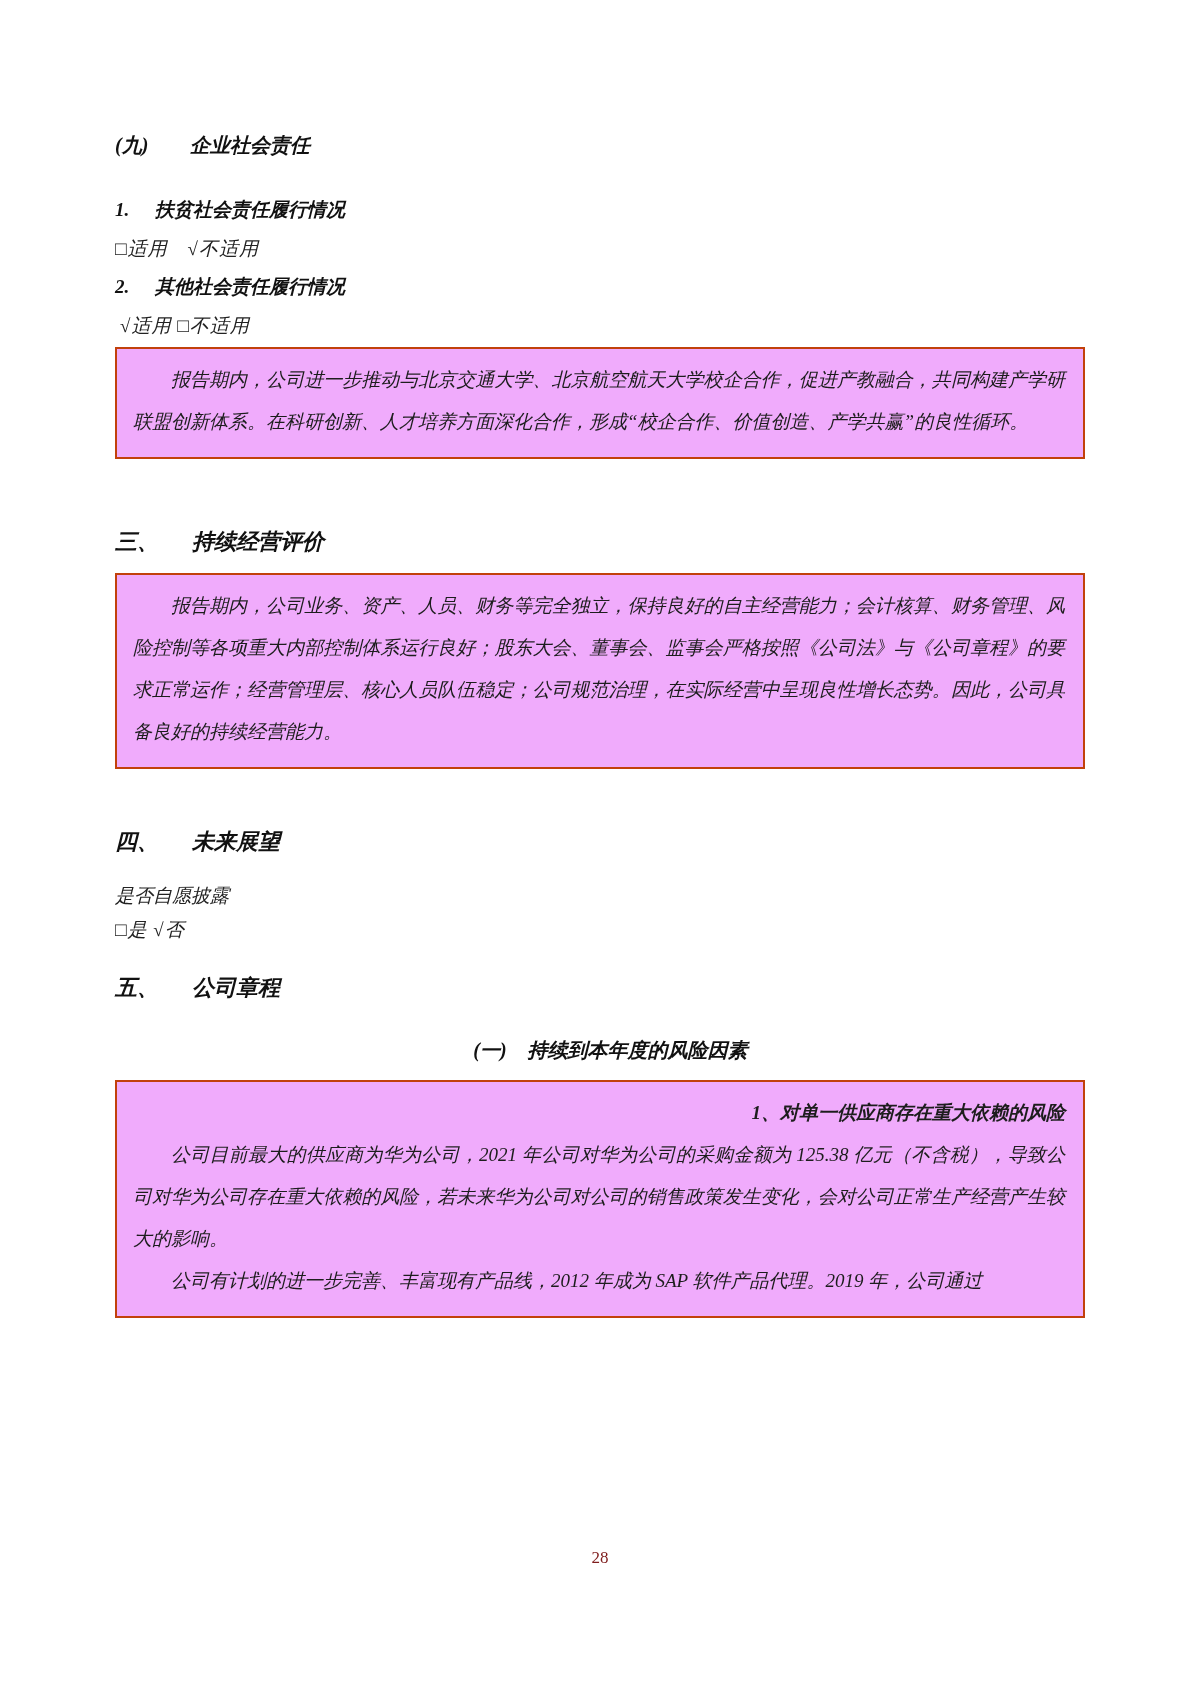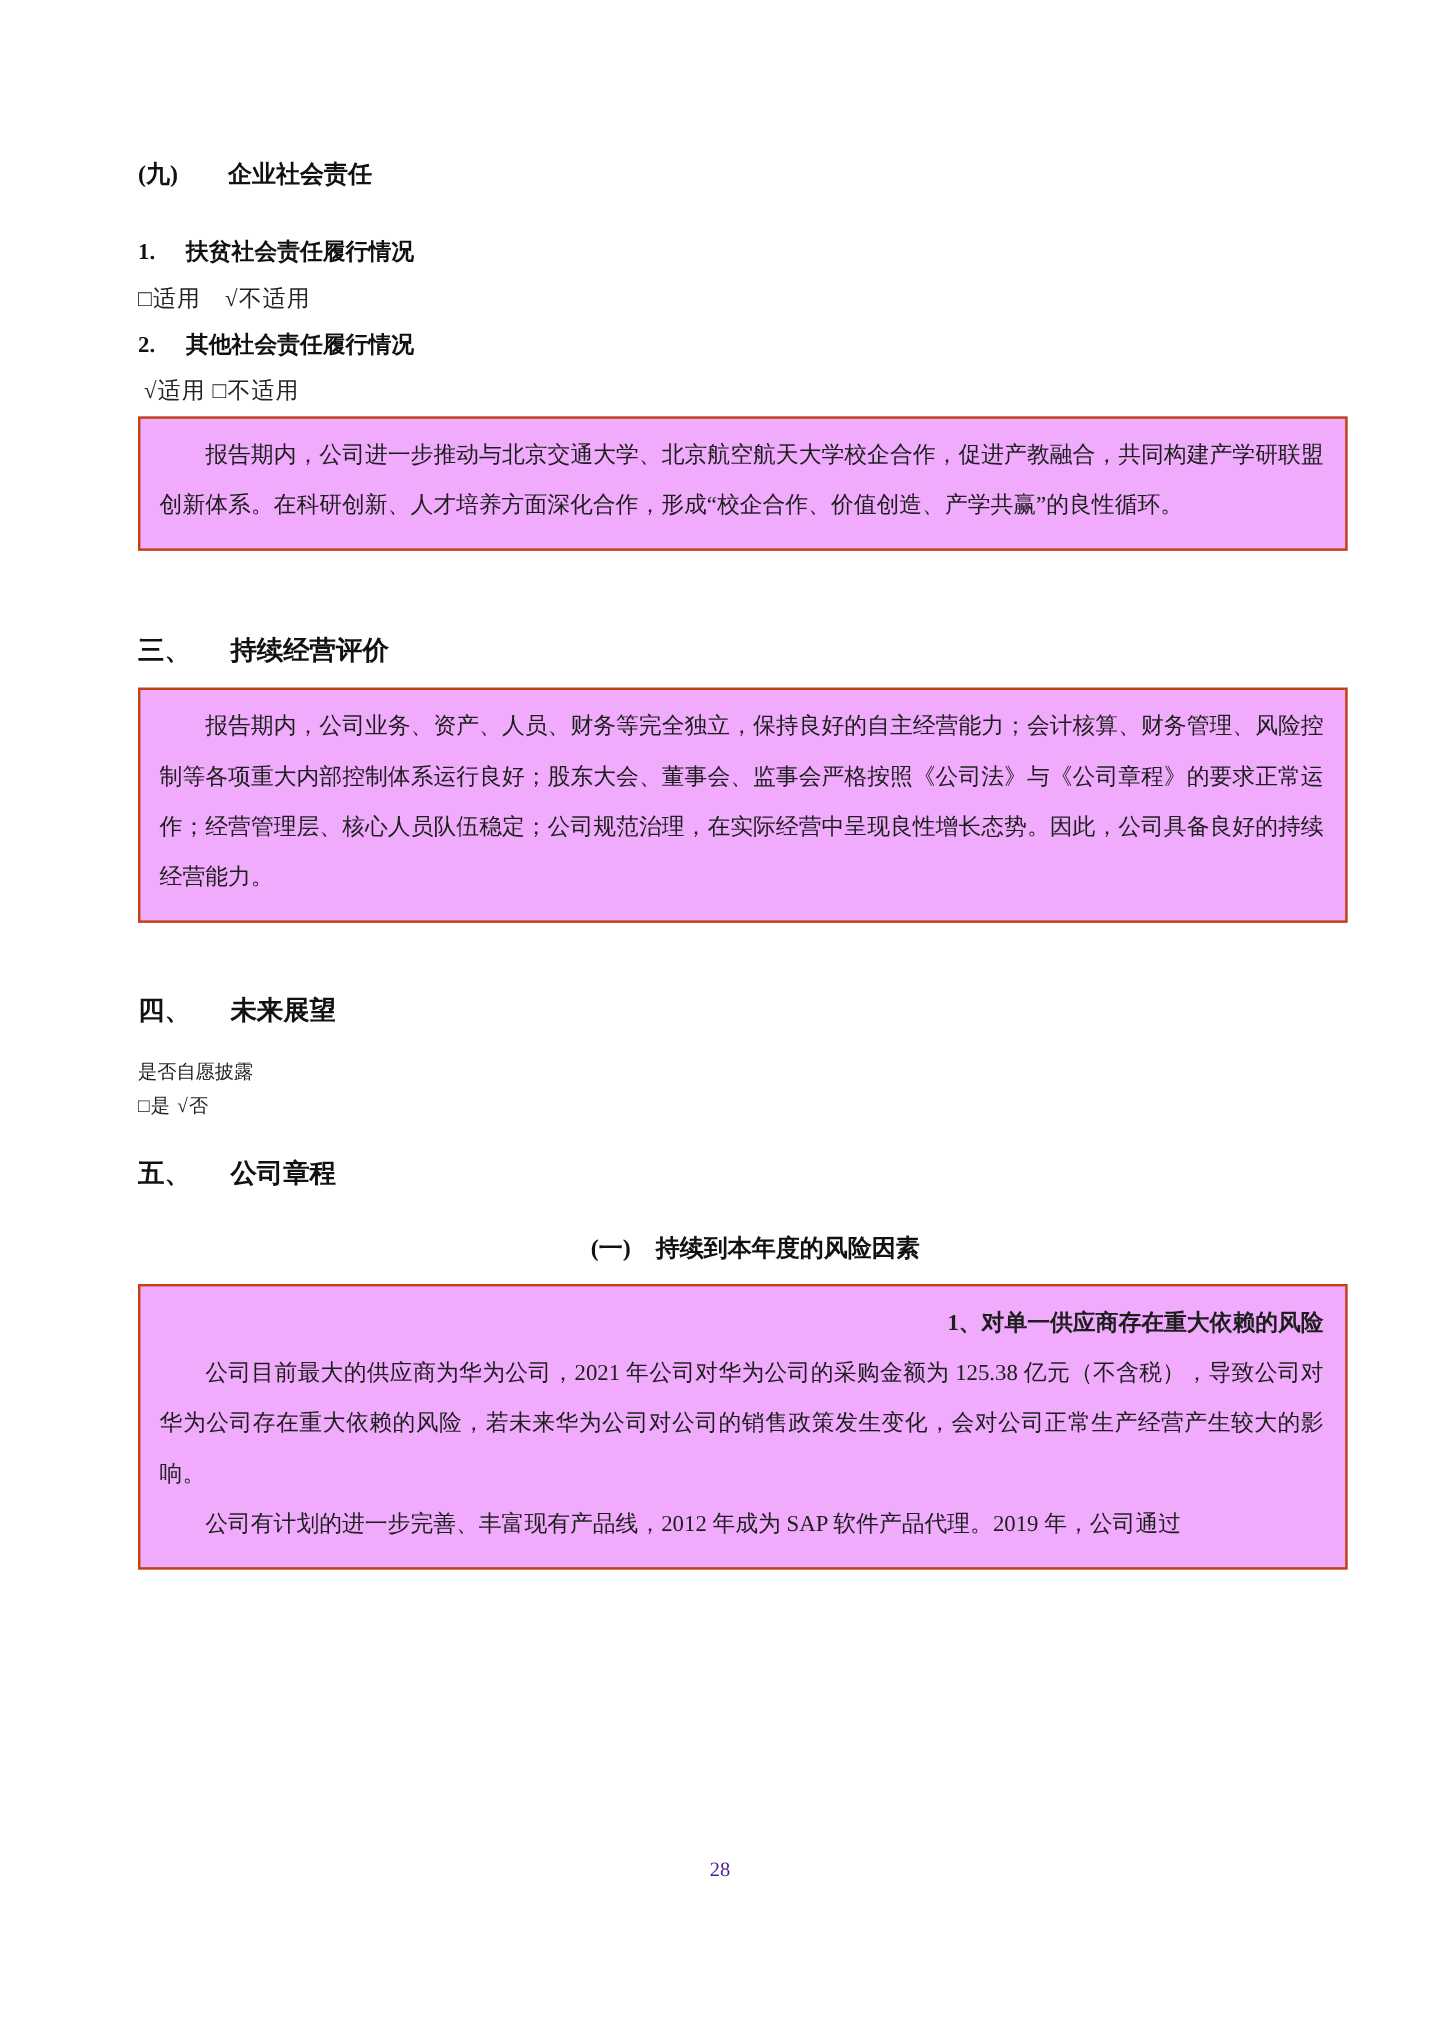--- a/index.html
+++ b/index.html
@@ -10,21 +10,22 @@
   .page {
     position: relative;
     width: 1200px;
     height: 1696px;
     background: #ffffff;
     font-family: "Liberation Serif", "DejaVu Serif", serif;
     color: #1f1f1f;
     overflow: hidden;
   }
   .content {
-    padding: 132px 77px 0 115px;
+    padding: 132px 115px 0 115px;
+    font-style: italic;
   }
   .h-sec9 {
     font-size: 20px;
     font-weight: bold;
     color: #111;
   }
   .h-sec9 .sec-num { display: inline-block; width: 75px; }
   .h-sub {
     margin-top: 38px;
     font-size: 19px;
@@ -62,41 +63,41 @@
     margin-top: 68px;
     font-size: 22px;
     font-weight: bold;
     color: #111;
   }
   .h-major .sec-num { display: inline-block; width: 77px; }
   .h-major.gap-lg { margin-top: 58px; }
   .h-major.gap-md { margin-top: 30px; }
   .plain-line {
     margin-top: 26px;
-    font-size: 16px;
+    font-size: 19px;
     color: #222;
   }
   .plain-line.tight { margin-top: 8px; letter-spacing: 1px; }
   .h-sub2 {
     margin-top: 34px;
     font-size: 20px;
     font-weight: bold;
     color: #111;
     text-align: center;
   }
   .h-sub2 .sec-num { display: inline-block; width: 75px; }
   .box-gap { margin-top: 16px; }
   .page-number {
     position: absolute;
     top: 1548px;
     left: 0;
     width: 100%;
     text-align: center;
     font-size: 17px;
-    color: #4c1d95;
+    color: #7f1d1d;
   }
 </style>
 </head>
 <body>
 
 <div class="page">
   <div class="content">
 
     <div class="h-sec9">
       <span class="sec-num">(九)</span><span>企业社会责任</span>

